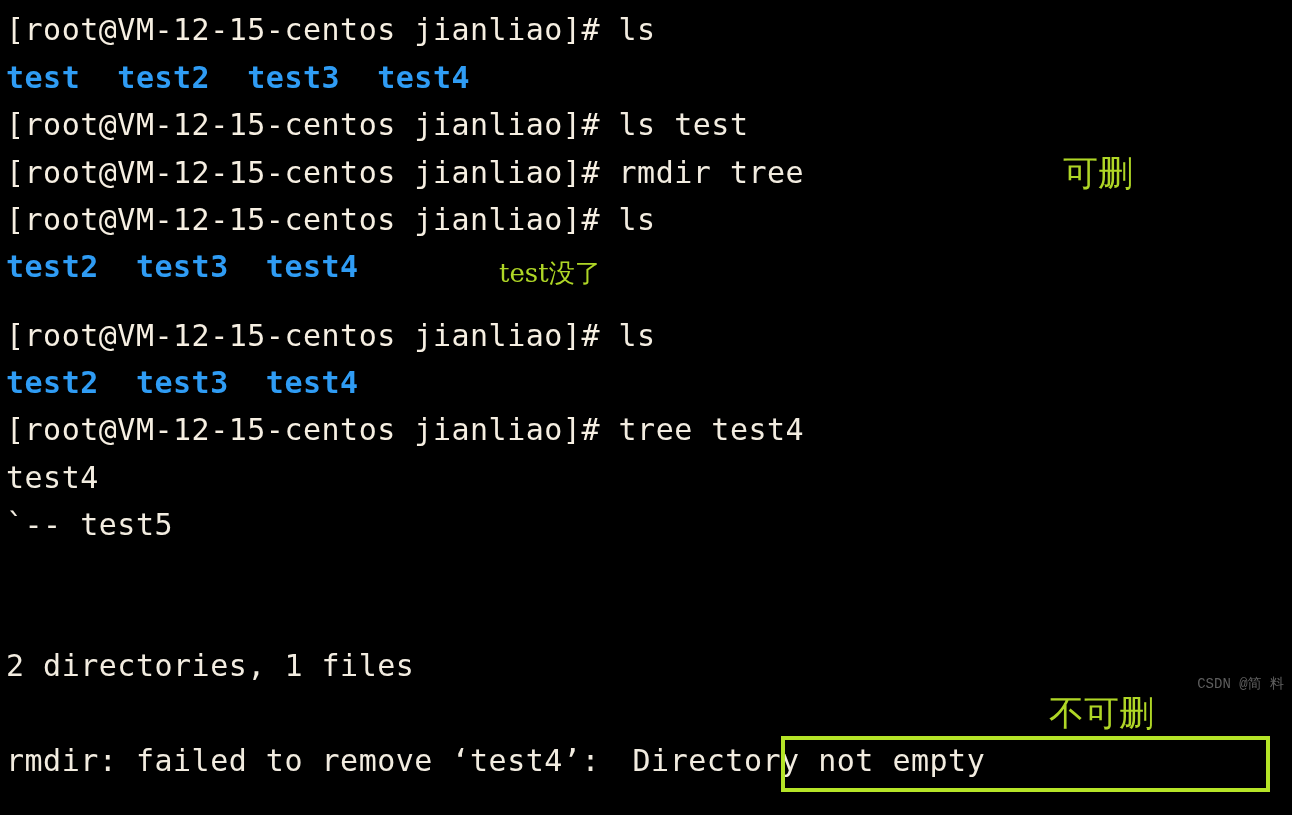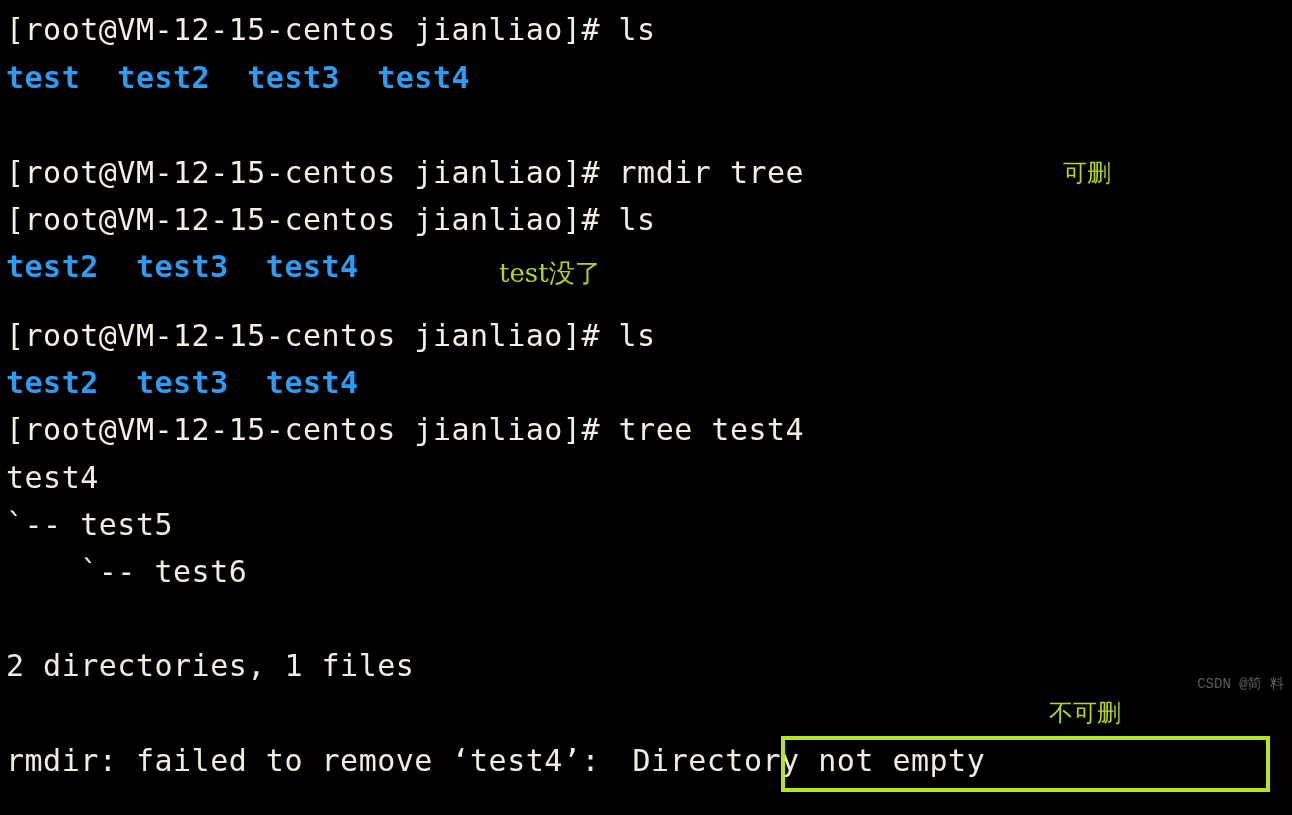--- a/index.html
+++ b/index.html
@@ -38,21 +38,21 @@
   .c-prompt { color: #f6efe2; }
   .c-out    { color: #f2ece0; }
   .c-dir    { color: #2f9cf4; font-weight: bold; text-align: right; }
 
   
   .annot {
     position: absolute;
     white-space: pre;
     color: #afd626;
     font-family: "DejaVu Serif", "Liberation Serif", serif;
-    font-size: 24px;
+    font-size: 35px;
     line-height: 34px;
   }
   .annot-sm { font-size: 26px; }
 
   
   #highlight-box {
     position: absolute;
     box-sizing: border-box;
     border: 4px solid #b5e427;
     background: transparent;
@@ -72,40 +72,40 @@
 </style>
 </head>
 <body>
 
 <div id="terminal">
 
   <div class="line" style="top:12px"><span class="seg c-prompt">[root@VM-12-15-centos jianliao]# </span><span class="seg c-out">ls</span></div>
 
   <div class="line" style="top:60px"><span class="seg c-dir">test  test2  test3  test4</span></div>
 
+  <div class="line" style="top:107px"><span class="seg c-prompt">[root@VM-12-15-centos jianliao]# </span><span class="seg c-out">ls test</span></div>
 
   <div class="line" style="top:155px"><span class="seg c-prompt">[root@VM-12-15-centos jianliao]# </span><span class="seg c-out">rmdir tree</span></div>
 
   <div class="line" style="top:202px"><span class="seg c-prompt">[root@VM-12-15-centos jianliao]# </span><span class="seg c-out">ls</span></div>
 
   <div class="line" style="top:249px"><span class="seg c-dir">test2  test3  test4</span></div>
 
   <div class="line" style="top:270px"></div>
 
   <div class="line" style="top:318px"><span class="seg c-prompt">[root@VM-12-15-centos jianliao]# </span><span class="seg c-out">ls</span></div>
 
   <div class="line" style="top:365px"><span class="seg c-dir">test2  test3  test4</span></div>
 
   <div class="line" style="top:412px"><span class="seg c-prompt">[root@VM-12-15-centos jianliao]# </span><span class="seg c-out">tree test4</span></div>
 
   <div class="line" style="top:460px">test4</div>
 
   <div class="line" style="top:507px">`-- test5</div>
 
-  <div class="line" style="top:554px">    `-- test6</div>
 
   <div class="line" style="top:601px"></div>
 
   <div class="line" style="top:648px">2 directories, 1 files</div>
 
 
   <div class="line" style="top:743px"><span class="seg c-out">rmdir: failed to remove ‘test4’: </span><span class="seg c-out" style="padding-left:14px">Directory not empty</span></div>
 
   <div id="highlight-box" style="left:781px; top:736px; width:489px; height:56px;"></div>
 

